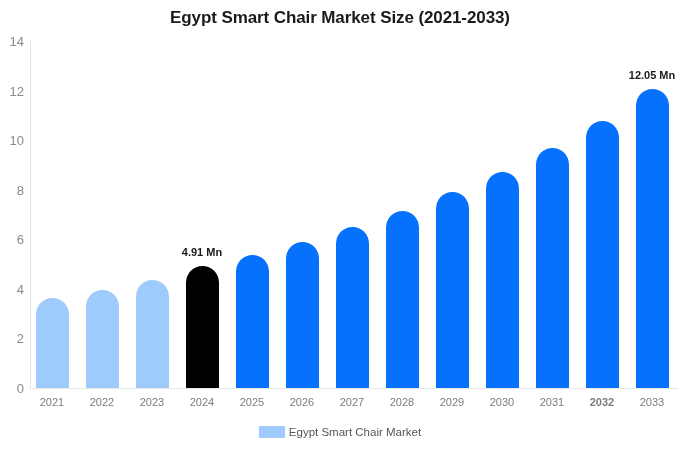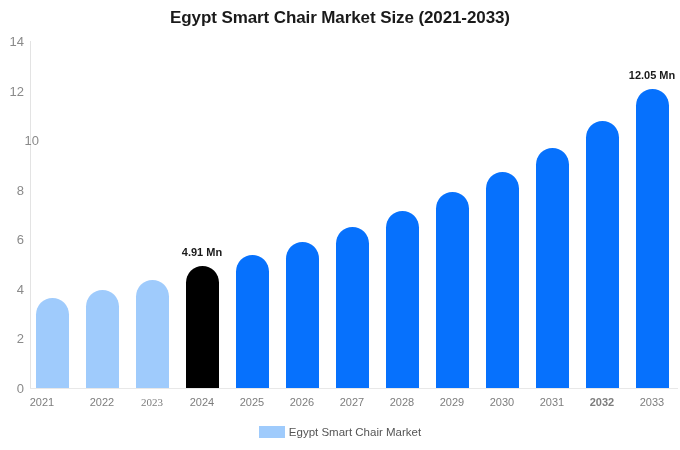--- a/index.html
+++ b/index.html
@@ -118,21 +118,21 @@
 
   <div class="axis-line"></div>
   <div class="axis-base"></div>
 
   <div id="yticks">
       <div class="ytick" style="position: absolute; left: 0px; top: 388px; width: 24px; margin-right: 0px; right: auto;">0</div>
       <div class="ytick" style="position: absolute; left: 0px; top: 338.429px; width: 24px; margin-right: 0px; right: auto;">2</div>
       <div class="ytick" style="position: absolute; left: 0px; top: 288.857px; width: 24px; margin-right: 0px; right: auto;">4</div>
       <div class="ytick" style="position: absolute; left: 0px; top: 239.286px; width: 24px; margin-right: 0px; right: auto;">6</div>
       <div class="ytick" style="position: absolute; left: 0px; top: 189.714px; width: 24px; margin-right: 0px; right: auto;">8</div>
-      <div class="ytick" style="position: absolute; left: 0px; top: 140.143px; width: 24px; margin-right: 0px; right: auto; padding-left: 15px;">10</div>
+      <div class="ytick" style="position: absolute; left: 0px; top: 140.143px; width: 24px; margin-right: 0px; right: auto;">10</div>
       <div class="ytick" style="position: absolute; left: 0px; top: 90.5714px; width: 24px; margin-right: 0px; right: auto;">12</div>
       <div class="ytick" style="position: absolute; left: 0px; top: 41px; width: 24px; margin-right: 0px; right: auto;">14</div>
     </div>
 
   <div class="plot" id="plot">
       <div class="bar" title="2021: 3.63" style="left: 5.5px; height: 89.9721px; background: rgb(159, 203, 252); border-top-left-radius: 16.5px; border-top-right-radius: 16.5px;"></div>
       <div class="bar" title="2022: 3.97" style="left: 55.5px; height: 98.3993px; background: rgb(159, 203, 252); border-top-left-radius: 16.5px; border-top-right-radius: 16.5px;"></div>
       <div class="bar" title="2023: 4.37" style="left: 105.5px; height: 108.314px; background: rgb(159, 203, 252); border-top-left-radius: 16.5px; border-top-right-radius: 16.5px;"></div>
       <div class="bar" title="2024: 4.91" style="left: 155.5px; height: 121.698px; background: rgb(0, 0, 0); border-top-left-radius: 16.5px; border-top-right-radius: 16.5px;"></div>
       <div class="bar" title="2025: 5.36" style="left: 205.5px; height: 132.851px; background: rgb(6, 113, 253); border-top-left-radius: 16.5px; border-top-right-radius: 16.5px;"></div>
@@ -140,23 +140,23 @@
       <div class="bar" title="2027: 6.5" style="left: 305.5px; height: 161.107px; background: rgb(6, 113, 253); border-top-left-radius: 16.5px; border-top-right-radius: 16.5px;"></div>
       <div class="bar" title="2028: 7.15" style="left: 355.5px; height: 177.218px; background: rgb(6, 113, 253); border-top-left-radius: 16.5px; border-top-right-radius: 16.5px;"></div>
       <div class="bar" title="2029: 7.9" style="left: 405.5px; height: 195.807px; background: rgb(6, 113, 253); border-top-left-radius: 16.5px; border-top-right-radius: 16.5px;"></div>
       <div class="bar" title="2030: 8.72" style="left: 455.5px; height: 216.131px; background: rgb(6, 113, 253); border-top-left-radius: 16.5px; border-top-right-radius: 16.5px;"></div>
       <div class="bar" title="2031: 9.68" style="left: 505.5px; height: 239.926px; background: rgb(6, 113, 253); border-top-left-radius: 16.5px; border-top-right-radius: 16.5px;"></div>
       <div class="bar" title="2032: 10.78" style="left: 555.5px; height: 267.19px; background: rgb(6, 113, 253); border-top-left-radius: 16.5px; border-top-right-radius: 16.5px;"></div>
       <div class="bar" title="2033: 12.05" style="left: 605.5px; height: 298.668px; background: rgb(6, 113, 253); border-top-left-radius: 16.5px; border-top-right-radius: 16.5px;"></div>
     </div>
 
   <div id="xticks">
-      <div class="xtick" style="left: 12px; text-align: center;">2021</div>
+      <div class="xtick" style="left: 22px; text-align: center;">2021</div>
       <div class="xtick" style="left: 72px;">2022</div>
-      <div class="xtick" style="left: 122px; font-family: Liberation Serif, serif;">2023</div>
+      <div class="xtick" style="left: 122px;">2023</div>
       <div class="xtick" style="left: 172px;">2024</div>
       <div class="xtick" style="left: 222px; text-align: center;">2025</div>
       <div class="xtick" style="left: 272px;">2026</div>
       <div class="xtick" style="left: 322px;">2027</div>
       <div class="xtick" style="left: 372px;">2028</div>
       <div class="xtick" style="left: 422px;">2029</div>
       <div class="xtick" style="left: 472px;">2030</div>
       <div class="xtick" style="left: 522px;">2031</div>
       <div class="xtick" style="left: 572px; font-weight: bold;">2032</div>
       <div class="xtick" style="left: 622px;">2033</div>

